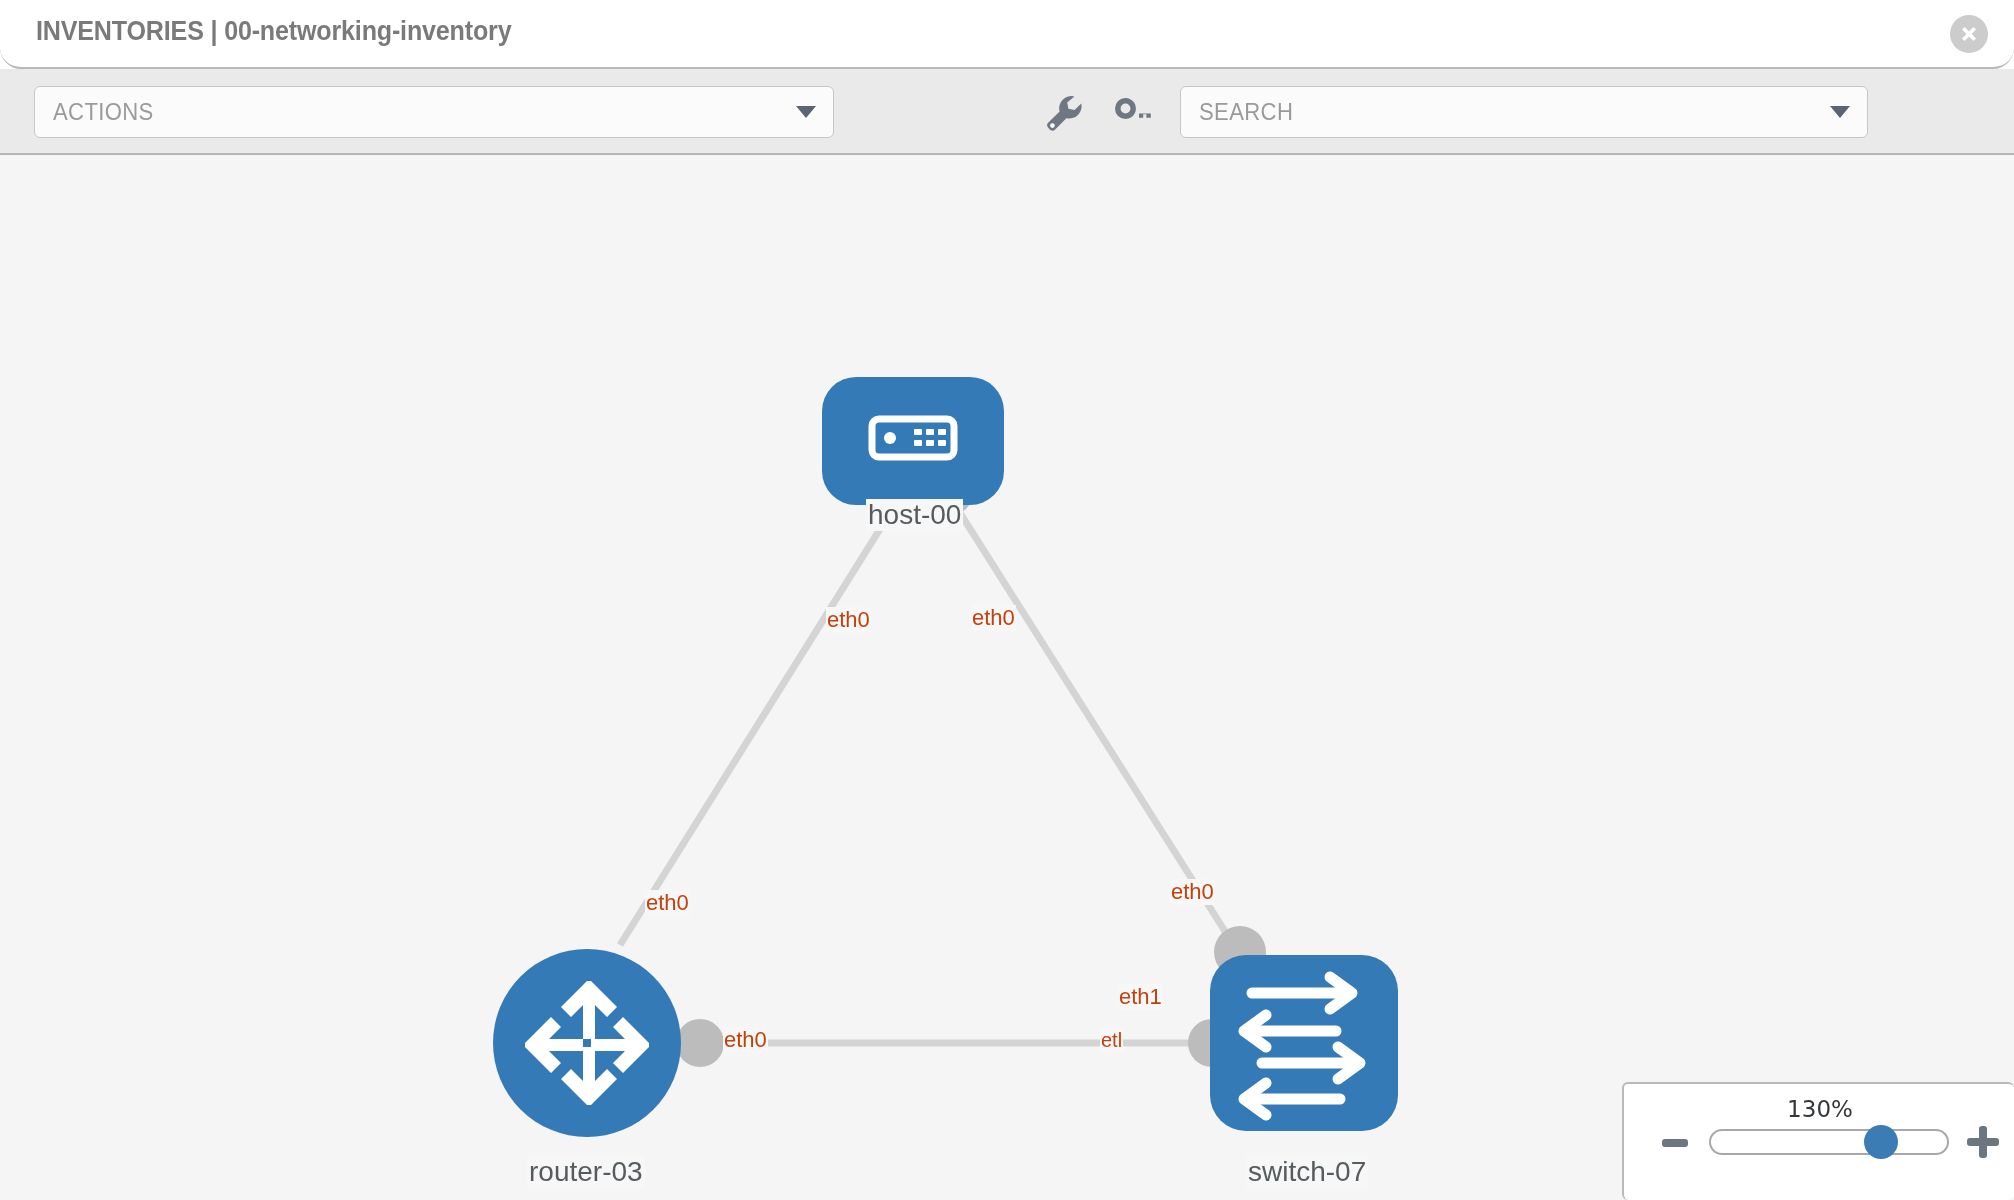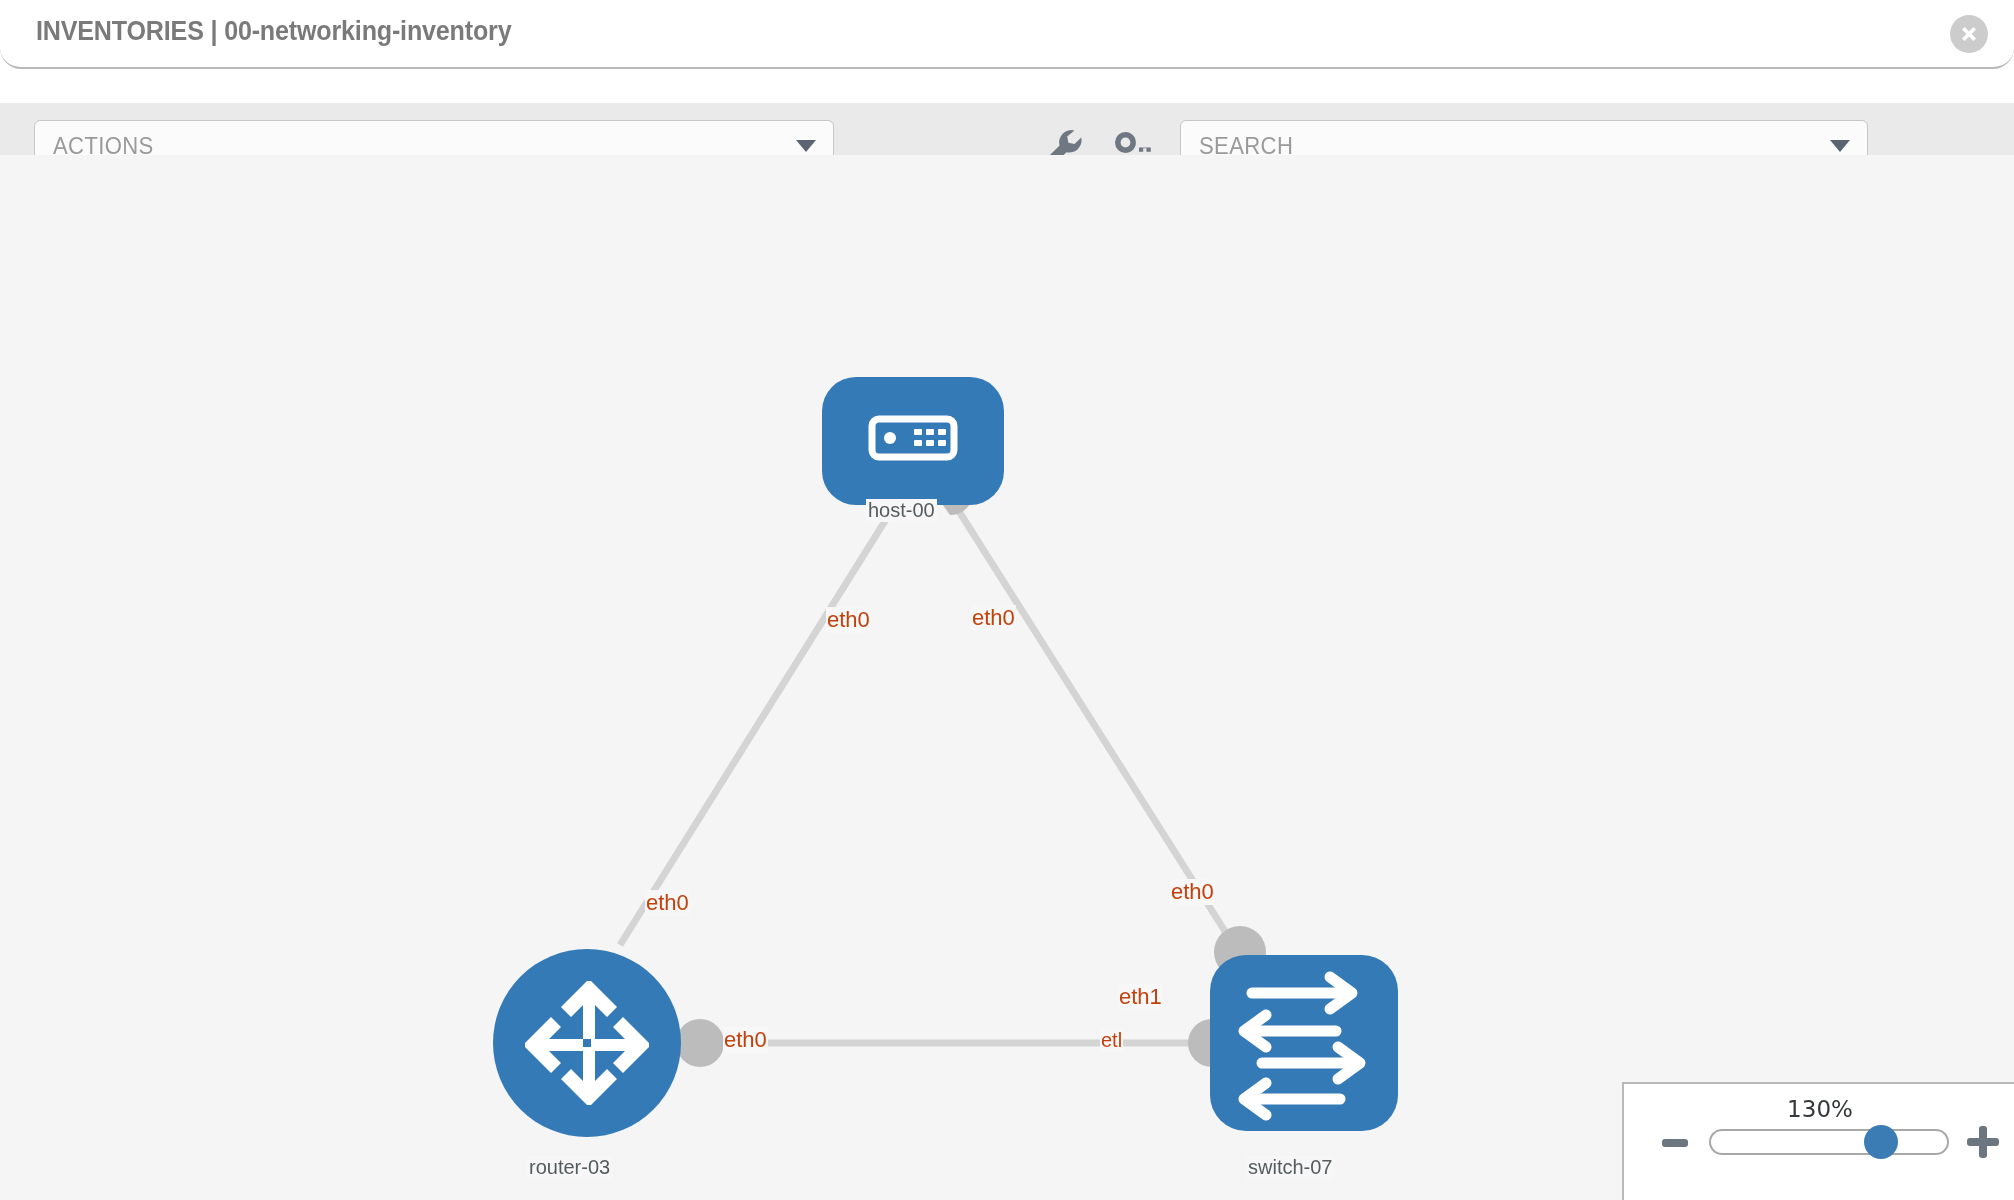--- a/index.html
+++ b/index.html
@@ -35,21 +35,20 @@
     background: #cccccc; cursor: pointer;
   }
   #close-button svg { display: block; }
 
   
   #toolbar {
     position: absolute; left: 0; top: 69px;
     width: 2014px; height: 86px;
     background: #eaeaea;
     border-bottom: 2px solid #b5b5b5;
-    margin-top: 34px;
   }
   .field {
     position: absolute;
     background: #fbfbfb;
     border: 1px solid #c7c7c7;
     border-radius: 6px;
     height: 52px;
   }
   .field .ph {
     position: absolute; left: 18px; top: 50%;
@@ -83,21 +82,21 @@
   #canvas {
     position: absolute; left: 0; top: 155px;
     width: 2014px; height: 1045px;
     background: #f5f5f5;
     overflow: hidden;
   }
   #topology { position: absolute; left: 0; top: 0; }
 
   .node-label {
     position: absolute;
-    font-size: 20px;
+    font-size: 28px;
     color: #555c5f;
     background: #f7f7f7;
     white-space: nowrap;
     padding: 0 2px;
   }
   .iface-label {
     position: absolute;
     font-size: 22px;
     color: #c2410c;
     background: #f7f7f7;
@@ -105,20 +104,21 @@
     padding: 0 1px;
   }
 
   
   #zoom-panel {
     position: absolute; left: 1622px; top: 1082px;
     width: 392px; height: 118px;
     background: #ffffff;
     border-top: 2px solid #b9b9b9;
     border-left: 2px solid #b9b9b9;
+    border-radius: 6px;
   }
   #zoom-value {
     position: absolute; top: 12px; left: 0; width: 392px;
     text-align: center;
     font-size: 23px; color: #35383a;
     font-family: "DejaVu Sans", sans-serif;
   }
   #zoom-minus {
     position: absolute; left: 38px; top: 55px;
     width: 26px; height: 8px; border-radius: 3px;

